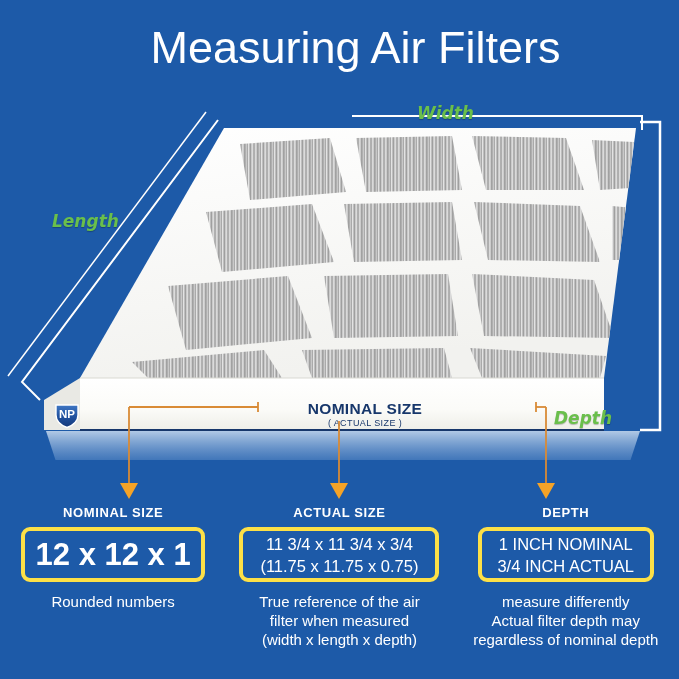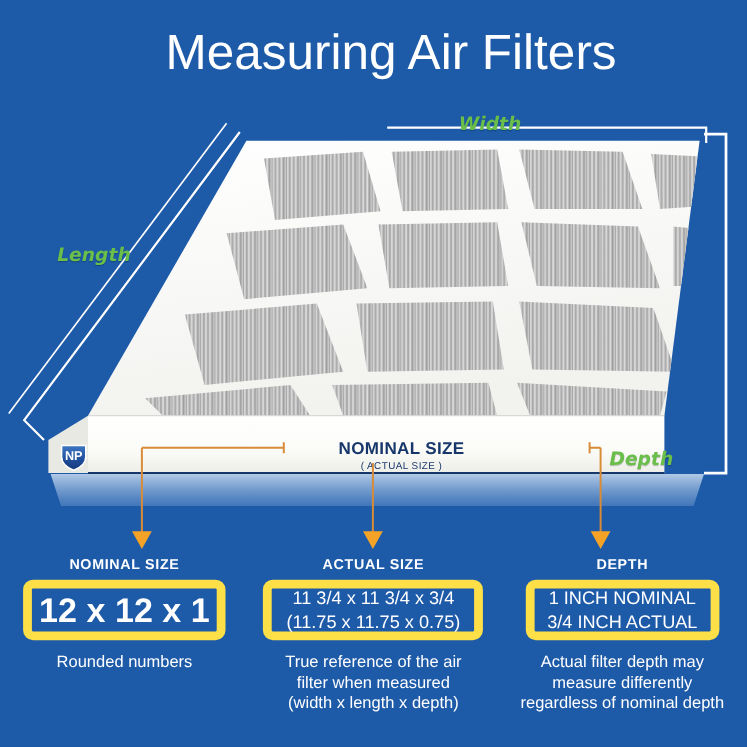--- a/index.html
+++ b/index.html
@@ -47,21 +47,21 @@
   .dim-label {
     position: absolute;
     color: #6abf4b;
     font-style: italic;
     font-weight: bold;
     font-family: "DejaVu Sans", sans-serif;
     white-space: nowrap;
     text-shadow: 0 1px 1px rgba(0,0,0,0.25);
   }
   #label-width  { left: 417px; top: 103px; font-size: 17px; }
-  #label-length { left: 52px;  top: 222px; font-size: 17px; }
+  #label-length { left: 52px;  top: 211px; font-size: 17px; }
   #label-depth  { left: 554px; top: 408px; font-size: 17px; }
 
   
   #nominal-band {
     position: absolute;
     left: 265px;
     top: 400px;
     width: 200px;
     text-align: center;
   }
@@ -106,21 +106,21 @@
   }
   .card-header {
     color: #ffffff;
     font-size: 13px;
     font-weight: bold;
     letter-spacing: 0.6px;
     margin-bottom: 7px;
     white-space: nowrap;
   }
   .card-box {
-    border: 8px solid #fde047;
+    border: 4px solid #fde047;
     border-radius: 9px;
     margin: 0 auto;
     display: flex;
     align-items: center;
     justify-content: center;
     box-sizing: border-box;
   }
   .card-box .big {
     color: #ffffff;
     font-size: 31px;
@@ -303,20 +303,20 @@
 
     <div class="card" id="card-2">
       <div class="card-header">DEPTH</div>
       <div class="card-box">
         <div class="lines">
           <div>1 INCH NOMINAL</div>
           <div>3/4 INCH ACTUAL</div>
         </div>
       </div>
       <div class="card-caption">
+        <div>measure differently</div>
         <div>Actual filter depth may</div>
-        <div>measure differently</div>
         <div>regardless of nominal depth</div>
       </div>
     </div>
 
   </div>
 </div>
 
 </body></html>

